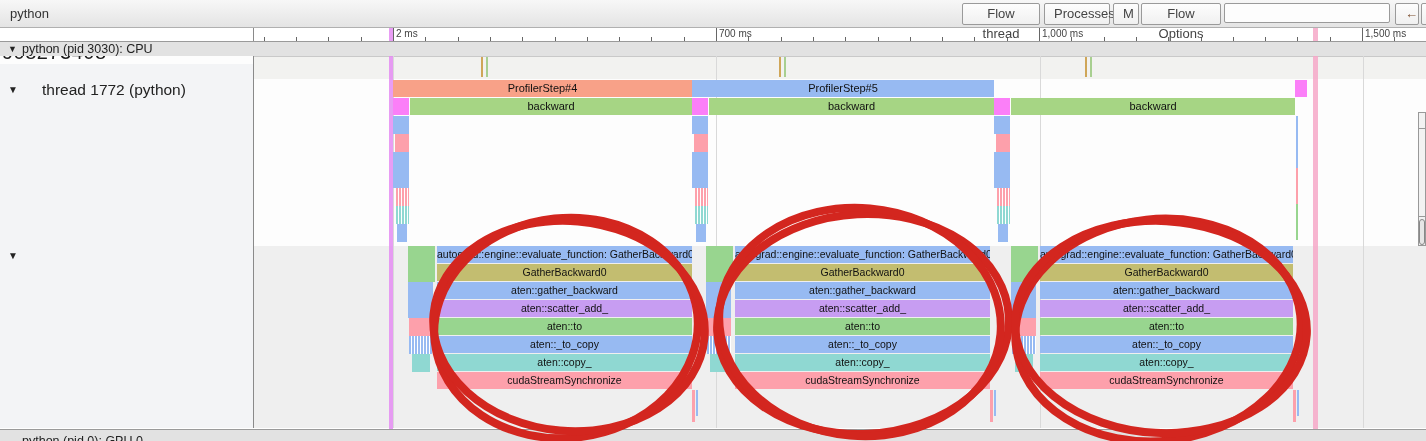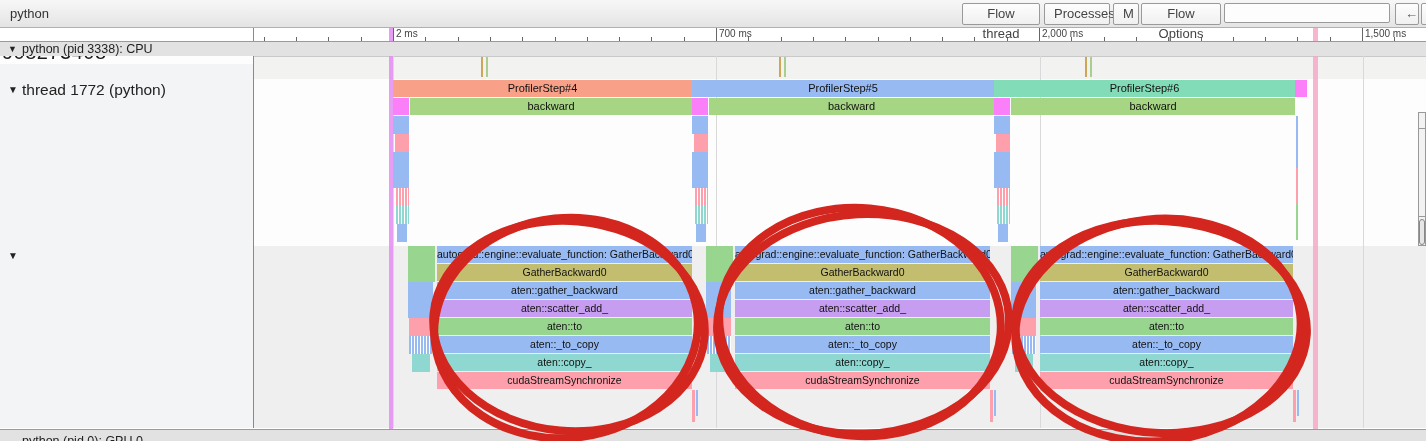--- a/index.html
+++ b/index.html
@@ -23,21 +23,21 @@
   .proc-header{left:0;width:1426px;background:#e2e2e2;border-top:1px solid #9a9a9a;
     font-size:12.5px;color:#222;z-index:6;}
   .proc-arrow{position:absolute;left:8px;font-size:9px;color:#222;}
   .proc-text{position:absolute;left:22px;}
   
   #left-panel{left:0;top:41px;width:253px;height:387px;background:#f3f4f6;z-index:4;}
   #counter-left{left:0;top:0;width:253px;height:23px;background:#fdfdfd;}
   #counter-label{left:2px;top:0;font-size:20px;color:#1a1a1a;letter-spacing:.5px;}
   .thread-label{font-size:15.5px;color:#222;}
   .thread-arrow{position:absolute;left:8px;top:3px;font-size:10px;color:#222;}
-  .thread-text{position:absolute;left:22px;top:0;}
+  .thread-text{position:absolute;left:42px;top:0;}
   #divider{left:253px;top:28px;width:1px;height:400px;background:#8a8a8a;z-index:5;}
   
   #counter-track{left:254px;top:56px;width:1172px;height:23px;background:#f2f2f0;
     border-top:1px solid #c9c9c9;z-index:1;}
   #track-1772{left:254px;top:79px;width:1172px;height:167px;background:#fdfdfd;z-index:1;}
   #track-1889{left:254px;top:246px;width:1172px;height:182px;background:#efefef;z-index:1;}
   
   .bar{position:absolute;overflow:hidden;white-space:nowrap;text-align:center;
     font-size:11px;color:#111;z-index:4;}
   .bar.small{font-size:10.5px;}
@@ -86,39 +86,39 @@
       <div class="tick-major" style="left: 461px;"></div>
       <div class="tick-minor" style="left: 493.3px;"></div>
       <div class="tick-minor" style="left: 525.6px;"></div>
       <div class="tick-minor" style="left: 557.9px;"></div>
       <div class="tick-minor" style="left: 590.2px;"></div>
       <div class="tick-minor" style="left: 622.5px;"></div>
       <div class="tick-minor" style="left: 654.8px;"></div>
       <div class="tick-minor" style="left: 687.1px;"></div>
       <div class="tick-minor" style="left: 719.4px;"></div>
       <div class="tick-minor" style="left: 751.7px;"></div>
-      <div class="tick-label" style="left: 787px;">2,000 ms</div>
+      <div class="tick-label" style="left: 787px;">1,000 ms</div>
       <div class="tick-major" style="left: 784px;"></div>
       <div class="tick-minor" style="left: 816.3px;"></div>
       <div class="tick-minor" style="left: 848.6px;"></div>
       <div class="tick-minor" style="left: 880.9px;"></div>
       <div class="tick-minor" style="left: 913.2px;"></div>
       <div class="tick-minor" style="left: 945.5px;"></div>
       <div class="tick-minor" style="left: 977.8px;"></div>
       <div class="tick-minor" style="left: 1010.1px;"></div>
       <div class="tick-minor" style="left: 1042.4px;"></div>
       <div class="tick-minor" style="left: 1074.7px;"></div>
       <div class="tick-label" style="left: 1110px;">1,500 ms</div>
       <div class="tick-major" style="left: 1107px;"></div>
       <div class="tick-minor" style="left: 1139.3px;"></div>
     </div>
 
   <div class="abs proc-header" style="top:41px;height:14px;line-height:14px">
     <span class="proc-arrow">▼</span>
-    <span class="proc-text">python (pid 3338): CPU</span>
+    <span class="proc-text">python (pid 3030): CPU</span>
   </div>
 
   <div class="abs" id="left-panel">
     <div class="abs" id="counter-left">
       <span class="abs" id="counter-label">908273408</span>
     </div>
     <div class="abs thread-label" style="left:0;top:40px;width:253px;height:20px">
       <span class="thread-arrow">▼</span>
       <span class="thread-text">thread 1772 (python)</span>
     </div>
@@ -149,21 +149,20 @@
       <div class="bar" style="left: 397px; top: 224px; width: 10px; height: 18px; background: rgb(151, 186, 242); pointer-events: auto;"></div>
       <div class="bar" style="left: 692px; top: 80px; width: 302px; height: 17px; background: rgb(151, 186, 242); line-height: 17px; pointer-events: auto;">ProfilerStep#5</div>
       <div class="bar" style="left: 692px; top: 98px; width: 16px; height: 17px; background: rgb(251, 127, 248); pointer-events: auto;"></div>
       <div class="bar" style="left: 709px; top: 98px; width: 285px; height: 17px; background: rgb(166, 213, 132); line-height: 17px; pointer-events: auto;">backward</div>
       <div class="bar" style="left: 692px; top: 116px; width: 16px; height: 18px; background: rgb(151, 186, 242); pointer-events: auto;"></div>
       <div class="bar" style="left: 694px; top: 134px; width: 14px; height: 18px; background: rgb(253, 160, 171); pointer-events: auto;"></div>
       <div class="bar" style="left: 692px; top: 152px; width: 16px; height: 36px; background: rgb(151, 186, 242); pointer-events: auto;"></div>
       <div class="bar" style="left: 695px; top: 188px; width: 13px; height: 18px; background: repeating-linear-gradient(90deg, rgb(253, 160, 171) 0px, rgb(253, 160, 171) 2px, rgb(255, 255, 255) 2px, rgb(255, 255, 255) 3px); pointer-events: auto;"></div>
       <div class="bar" style="left: 695px; top: 206px; width: 13px; height: 18px; background: repeating-linear-gradient(90deg, rgb(143, 216, 210) 0px, rgb(143, 216, 210) 2px, rgb(255, 255, 255) 2px, rgb(255, 255, 255) 3px); pointer-events: auto;"></div>
       <div class="bar" style="left: 696px; top: 224px; width: 10px; height: 18px; background: rgb(151, 186, 242); pointer-events: auto;"></div>
-      <div class="bar" style="left: 994px; top: 80px; width: 301px; height: 17px; background: rgb(130, 220, 184); line-height: 17px; pointer-events: auto;">ProfilerStep#6</div>
       <div class="bar" style="left: 994px; top: 98px; width: 16px; height: 17px; background: rgb(251, 127, 248); pointer-events: auto;"></div>
       <div class="bar" style="left: 1011px; top: 98px; width: 284px; height: 17px; background: rgb(166, 213, 132); line-height: 17px; pointer-events: auto;">backward</div>
       <div class="bar" style="left: 994px; top: 116px; width: 16px; height: 18px; background: rgb(151, 186, 242); pointer-events: auto;"></div>
       <div class="bar" style="left: 996px; top: 134px; width: 14px; height: 18px; background: rgb(253, 160, 171); pointer-events: auto;"></div>
       <div class="bar" style="left: 994px; top: 152px; width: 16px; height: 36px; background: rgb(151, 186, 242); pointer-events: auto;"></div>
       <div class="bar" style="left: 997px; top: 188px; width: 13px; height: 18px; background: repeating-linear-gradient(90deg, rgb(253, 160, 171) 0px, rgb(253, 160, 171) 2px, rgb(255, 255, 255) 2px, rgb(255, 255, 255) 3px); pointer-events: auto;"></div>
       <div class="bar" style="left: 997px; top: 206px; width: 13px; height: 18px; background: repeating-linear-gradient(90deg, rgb(143, 216, 210) 0px, rgb(143, 216, 210) 2px, rgb(255, 255, 255) 2px, rgb(255, 255, 255) 3px); pointer-events: auto;"></div>
       <div class="bar" style="left: 998px; top: 224px; width: 10px; height: 18px; background: rgb(151, 186, 242); pointer-events: auto;"></div>
       <div class="bar" style="left: 1295px; top: 80px; width: 12px; height: 17px; background: rgb(251, 127, 248); pointer-events: auto;"></div>
       <div class="bar" style="left: 1296px; top: 116px; width: 2px; height: 52px; background: rgb(151, 186, 242);"></div>

